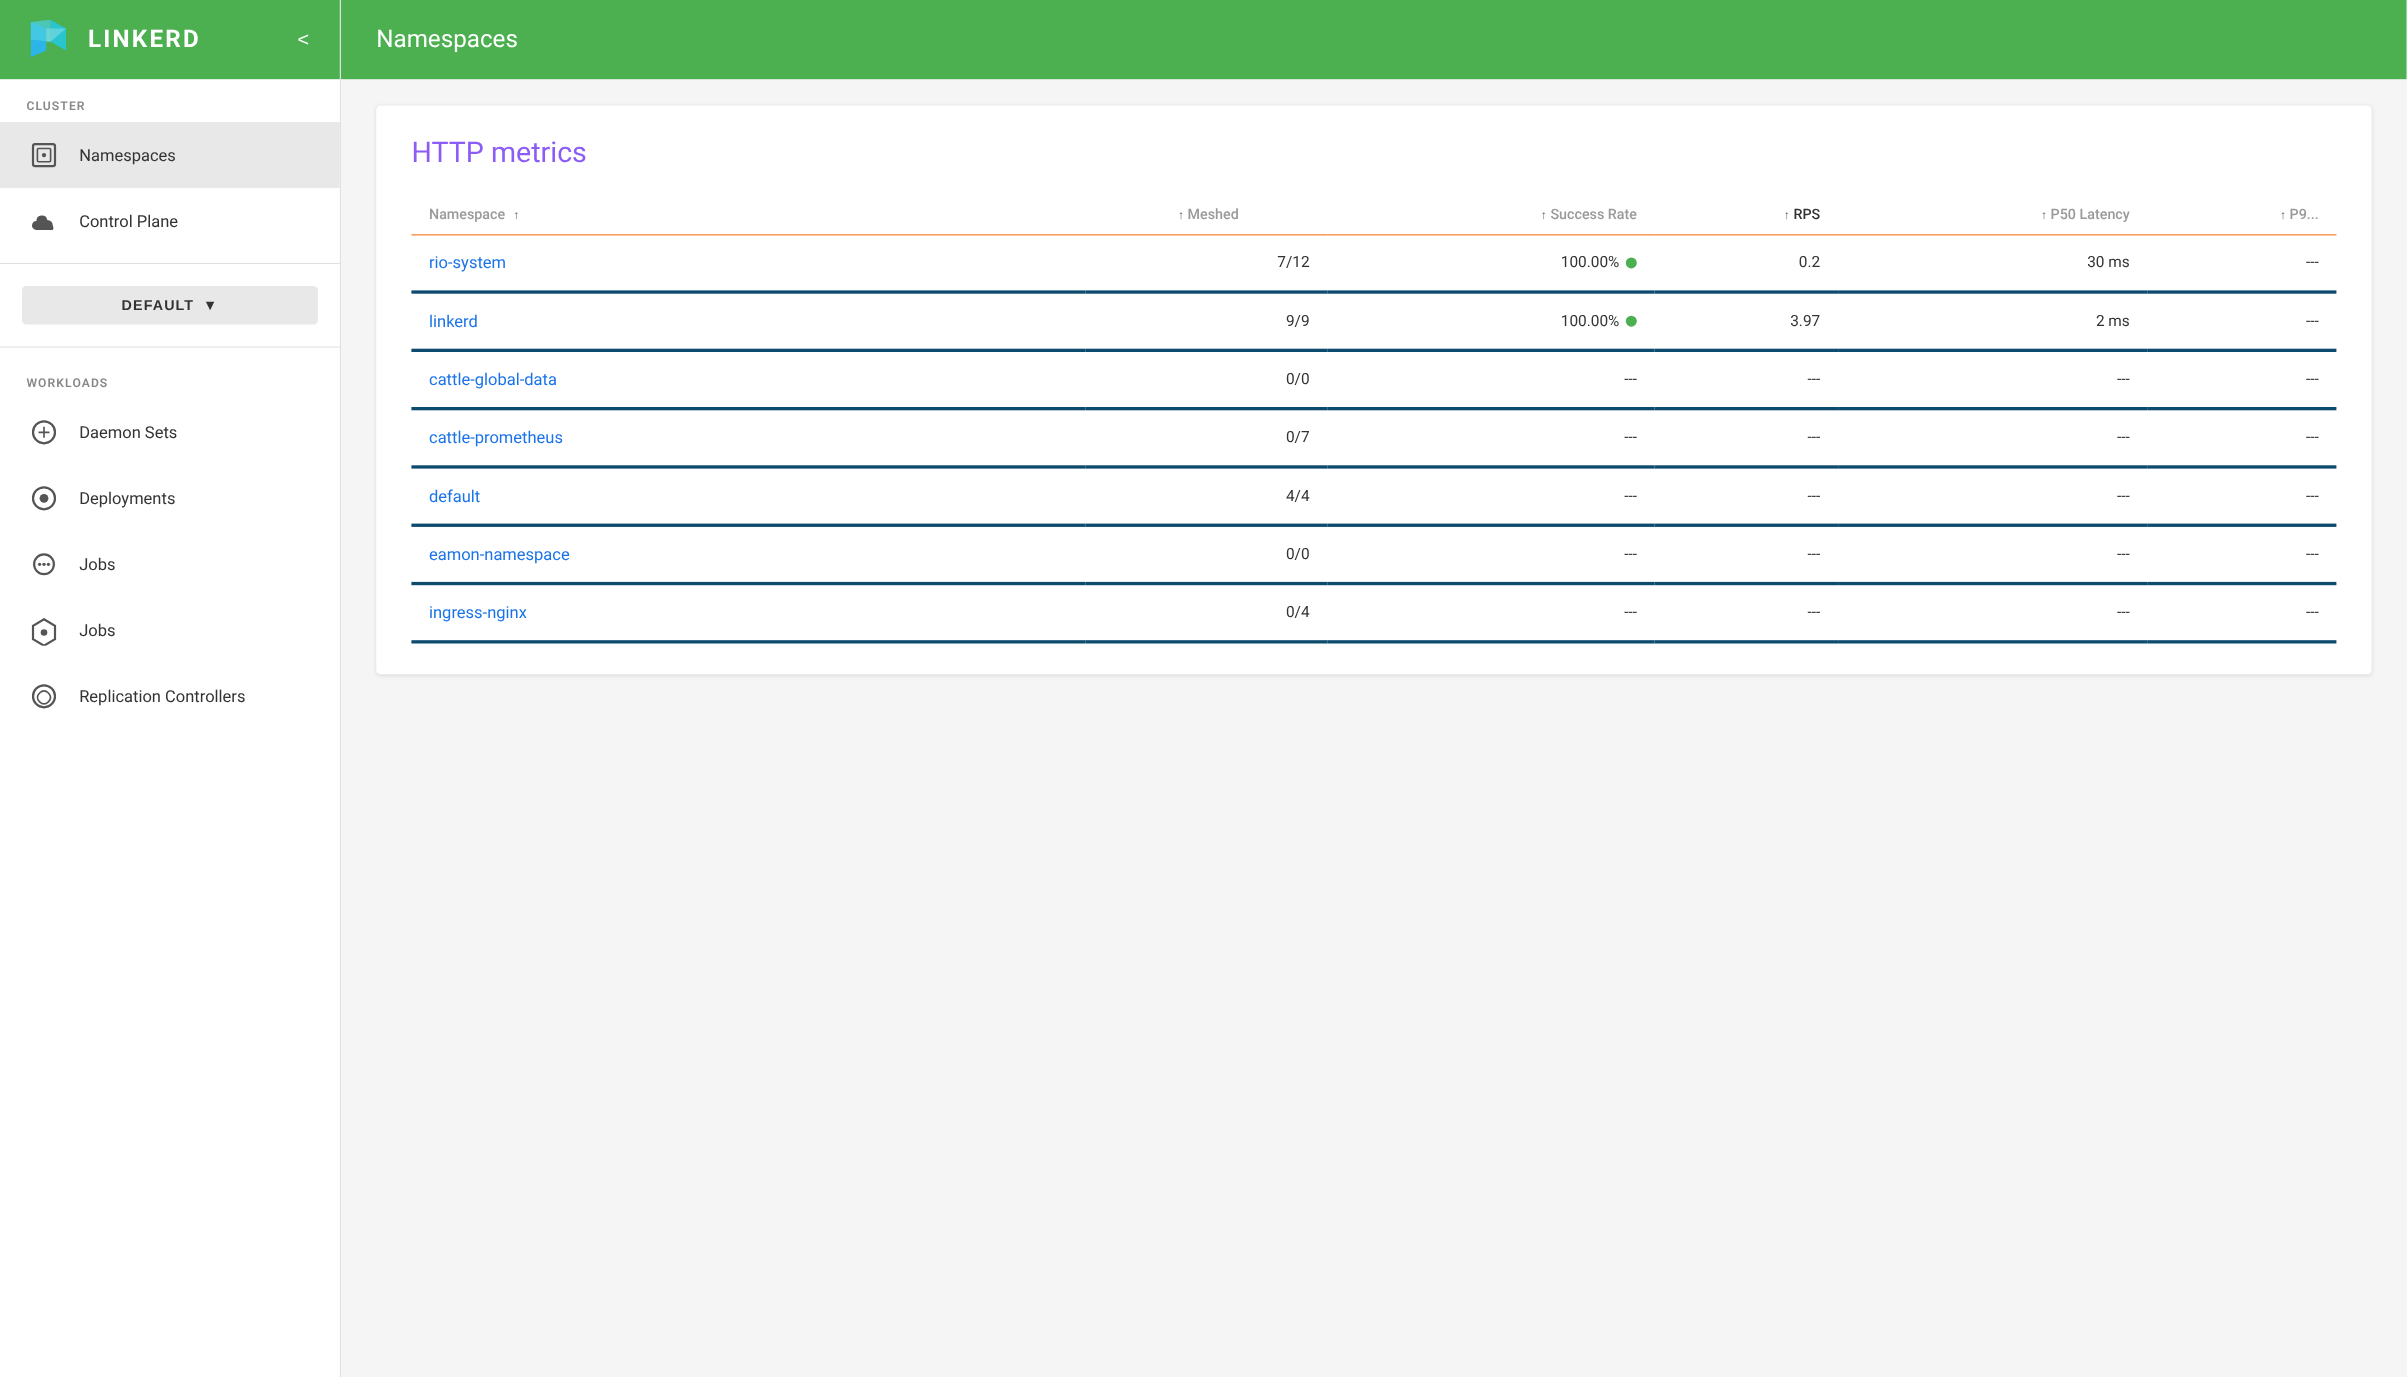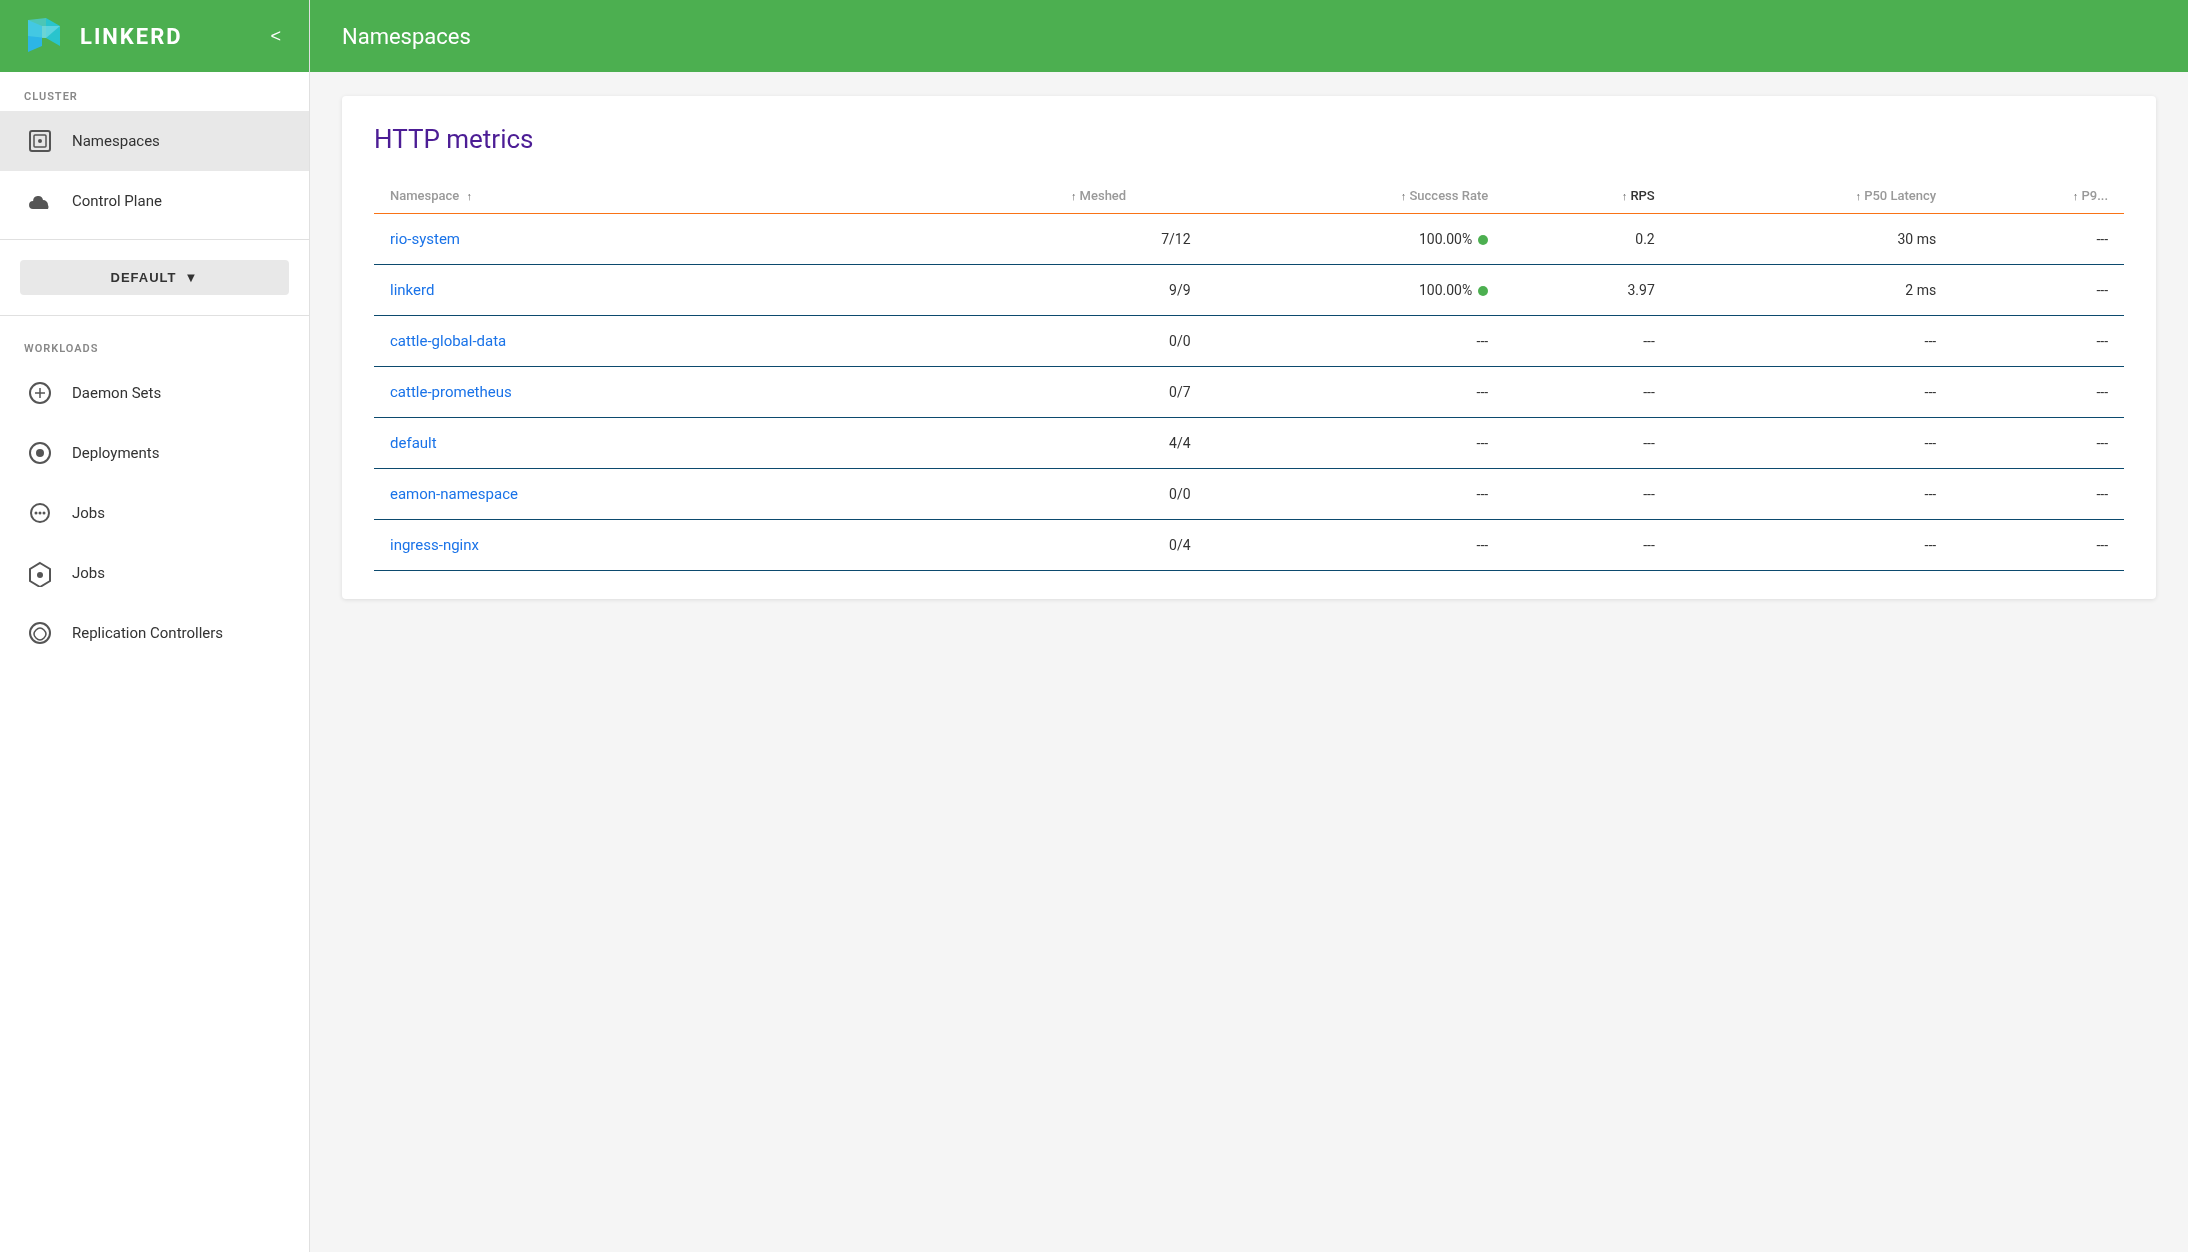--- a/index.html
+++ b/index.html
@@ -132,21 +132,21 @@
     .metrics-card {
       background: #fff;
       border-radius: 4px;
       box-shadow: 0 1px 4px rgba(0,0,0,0.1);
       padding: 28px 32px;
     }
 
     .metrics-title {
       font-size: 26px;
       font-weight: 400;
-      color: #4c1d95;
+      color: #8b5cf6;
       margin-bottom: 24px;
     }
 
     .metrics-table {
       width: 100%;
       border-collapse: collapse;
     }
 
     .metrics-table th {
       text-align: left;
@@ -166,21 +166,21 @@
     }
 
     .metrics-table th.sorted {
       color: #333;
     }
 
     .metrics-table td {
       padding: 16px 16px;
       font-size: 14px;
       color: #555;
-      border-bottom: 1px solid #0c4a6e;
+      border-bottom: 3px solid #0c4a6e;
     }
 
     .metrics-table td.namespace-cell a,
     .namespace-link {
       color: #1a73e8;
       text-decoration: none;
       font-size: 15px;
     }
 
     .metrics-table td.num-cell {

